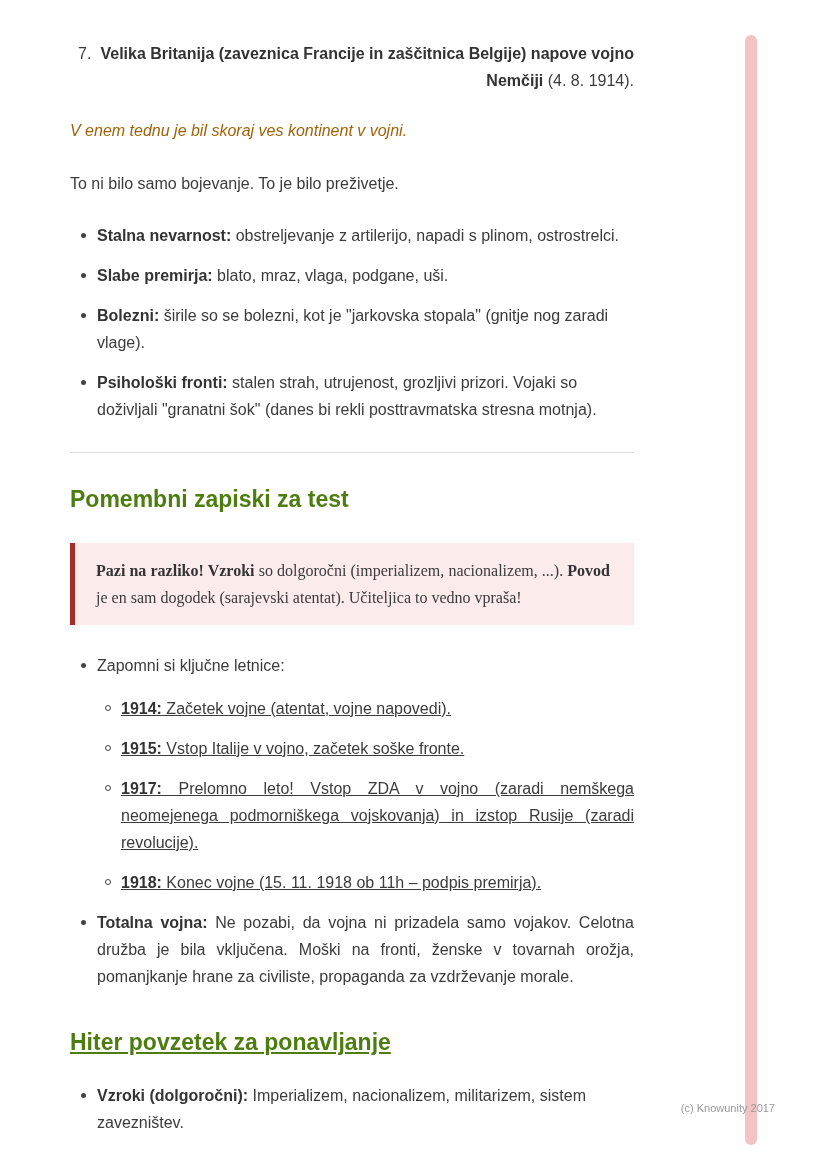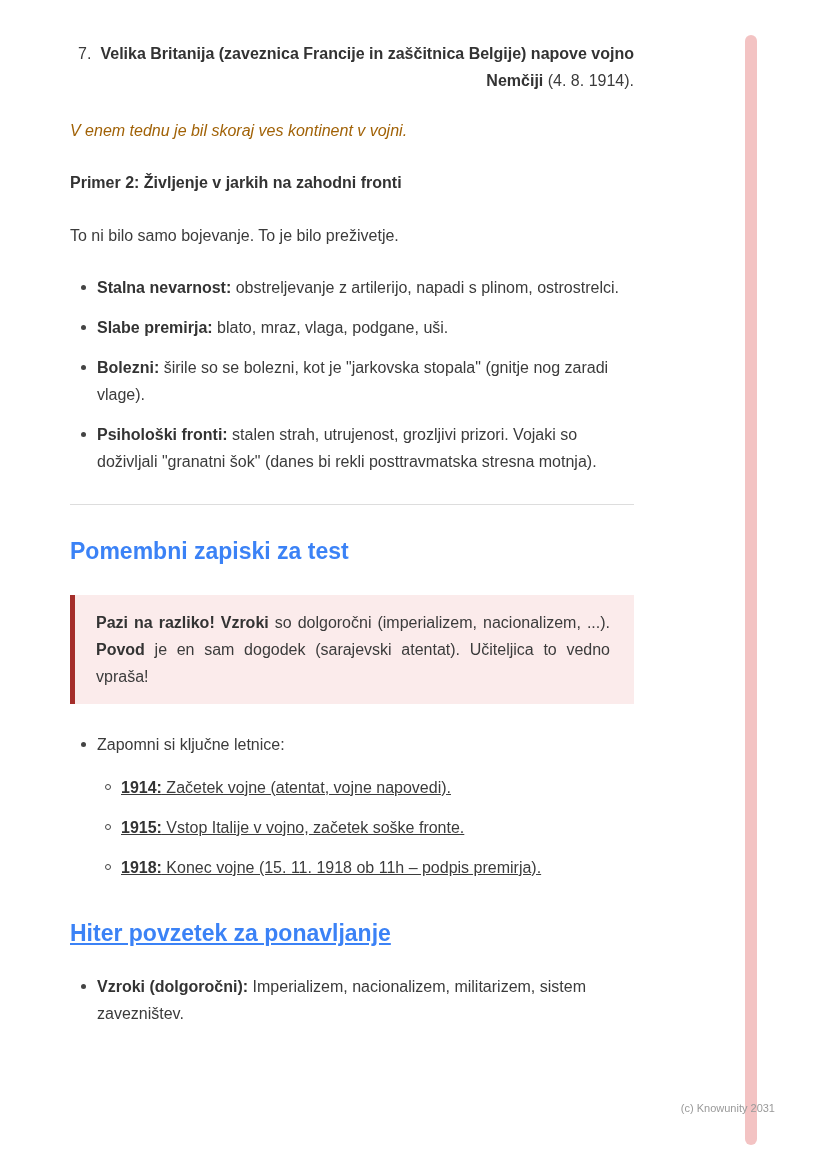--- a/index.html
+++ b/index.html
@@ -67,31 +67,31 @@
     border: none;
     border-top: 1px solid #dddddd;
     height: 0;
   }
 
   .red-heading {
     margin: 31px 0 0 0;
     font-size: 23px;
     line-height: 30px;
     font-weight: 700;
-    color: #3b82f6;
+    color: #4d7c0f;
   }
   .red-heading.second { margin-top: 37px; text-decoration: underline; }
 
   .callout {
     margin-top: 29px;
     background: #fbebeb;
     border-left: 5px solid #a52e2a;
     padding: 14px 24px 14px 21px;
   }
-  .callout p { text-align: justify; }
+  .callout p { text-align: justify; font-family: Liberation Serif, serif; }
 
   ul.outer { margin-top: 27px; }
   .justify { text-align: justify; }
 
   .edge-bar {
     position: absolute;
     top: 35px;
     right: 71px;
     width: 12px;
     height: 1110px;
@@ -114,21 +114,20 @@
 <div class="page">
   <div class="content">
 
     <div class="num-item">
       <span class="num-marker">7.</span>
       <p class="num-text"><strong>Velika Britanija (zaveznica Francije in zaščitnica Belgije) napove vojno Nemčiji</strong><span> (4. 8. 1914).</span></p>
     </div>
 
     <p class="italic-note">V enem tednu je bil skoraj ves kontinent v vojni.</p>
 
-    <p class="bold-heading">Primer 2: Življenje v jarkih na zahodni fronti</p>
 
     <p class="para">To ni bilo samo bojevanje. To je bilo preživetje.</p>
 
     <ul class="blist">
       <li><strong>Stalna nevarnost:</strong><span> obstreljevanje z artilerijo, napadi s plinom, ostrostrelci.</span></li>
       <li><strong>Slabe premirja:</strong><span> blato, mraz, vlaga, podgane, uši.</span></li>
       <li><strong>Bolezni:</strong><span> širile so se bolezni, kot je "jarkovska stopala" (gnitje nog zaradi vlage).</span></li>
       <li><strong>Psihološki fronti:</strong><span> stalen strah, utrujenost, grozljivi prizori. Vojaki so doživljali "granatni šok" (danes bi rekli posttravmatska stresna motnja).</span></li>
     </ul>
 
@@ -139,28 +138,30 @@
     <div class="callout">
       <p><strong>Pazi na razliko! Vzroki</strong><span> so dolgoročni (imperializem, nacionalizem, ...). </span><strong>Povod</strong><span> je en sam dogodek (sarajevski atentat). Učiteljica to vedno vpraša!</span></p>
     </div>
 
     <ul class="blist outer">
       <li>
         <span>Zapomni si ključne letnice:</span>
         <ul class="clist justify">
           <li><strong>1914:</strong><span> Začetek vojne (atentat, vojne napovedi).</span></li>
           <li><strong>1915:</strong><span> Vstop Italije v vojno, začetek soške fronte.</span></li>
+          <li><strong>1917:</strong><span> Prelomno leto! Vstop ZDA v vojno (zaradi nemškega neomejenega podmorniškega vojskovanja) in izstop Rusije (zaradi revolucije).</span></li>
           <li><strong>1918:</strong><span> Konec vojne (15. 11. 1918 ob 11h – podpis premirja).</span></li>
         </ul>
       </li>
+      <li class="justify"><strong>Totalna vojna:</strong><span> Ne pozabi, da vojna ni prizadela samo vojakov. Celotna družba je bila vključena. Moški na fronti, ženske v tovarnah orožja, pomanjkanje hrane za civiliste, propaganda za vzdrževanje morale.</span></li>
     </ul>
 
     <h2 class="red-heading second">Hiter povzetek za ponavljanje</h2>
 
     <ul class="blist">
       <li><strong>Vzroki (dolgoročni):</strong><span> Imperializem, nacionalizem, militarizem, sistem zavezništev.</span></li>
     </ul>
 
   </div>
 
   <div class="edge-bar"></div>
-  <div class="watermark">(c) Knowunity 2031</div>
+  <div class="watermark">(c) Knowunity 2017</div>
 </div>
 
 </body></html>

